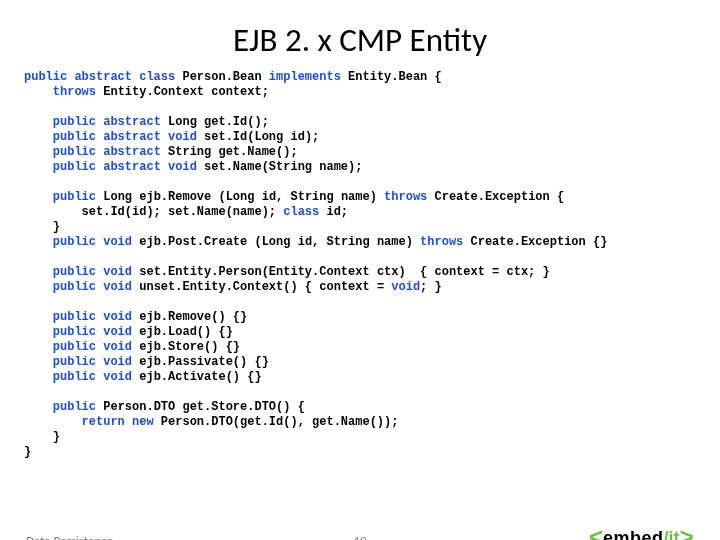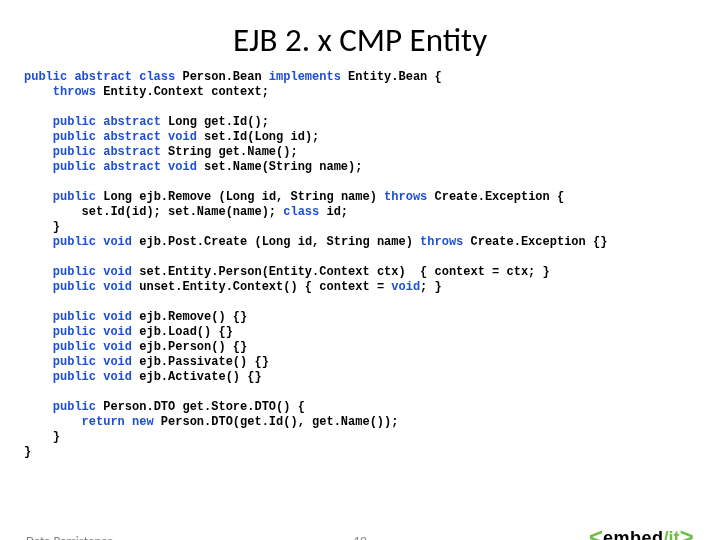--- a/index.html
+++ b/index.html
@@ -109,21 +109,21 @@
     <span class="kw">public</span> Long <b>ejb.Remove</b> (Long id, String name) <span class="kw">throws</span> Create.Exception {
         set.Id(id); set.Name(name); <span class="kw">class</span> id;
     }
     <span class="kw">public void</span> <b>ejb.Post.Create</b> (Long id, String name) <span class="kw">throws</span> Create.Exception {}
 
     <span class="kw">public void</span> <b>set.Entity.Person</b>(Entity.Context ctx)  { context = ctx; }
     <span class="kw">public void</span> <b>unset.Entity.Context</b>() { context = <span class="kw">void</span>; }
 
     <span class="kw">public void</span> <b>ejb.Remove</b>() {}
     <span class="kw">public void</span> <b>ejb.Load</b>() {}
-    <span class="kw">public void</span> <b>ejb.Person</b>() {}
+    <span class="kw">public void</span> <b>ejb.Store</b>() {}
     <span class="kw">public void</span> <b>ejb.Passivate</b>() {}
     <span class="kw">public void</span> <b>ejb.Activate</b>() {}
 
     <span class="kw">public</span> Person.DTO <b>get.Store.DTO</b>() {
         <span class="kw">return new</span> Person.DTO(get.Id(), get.Name());
     }
 }</div>
   <div class="footer">
     <div class="footer-left">Data Persistence</div>
     <div class="footer-page">19</div>

